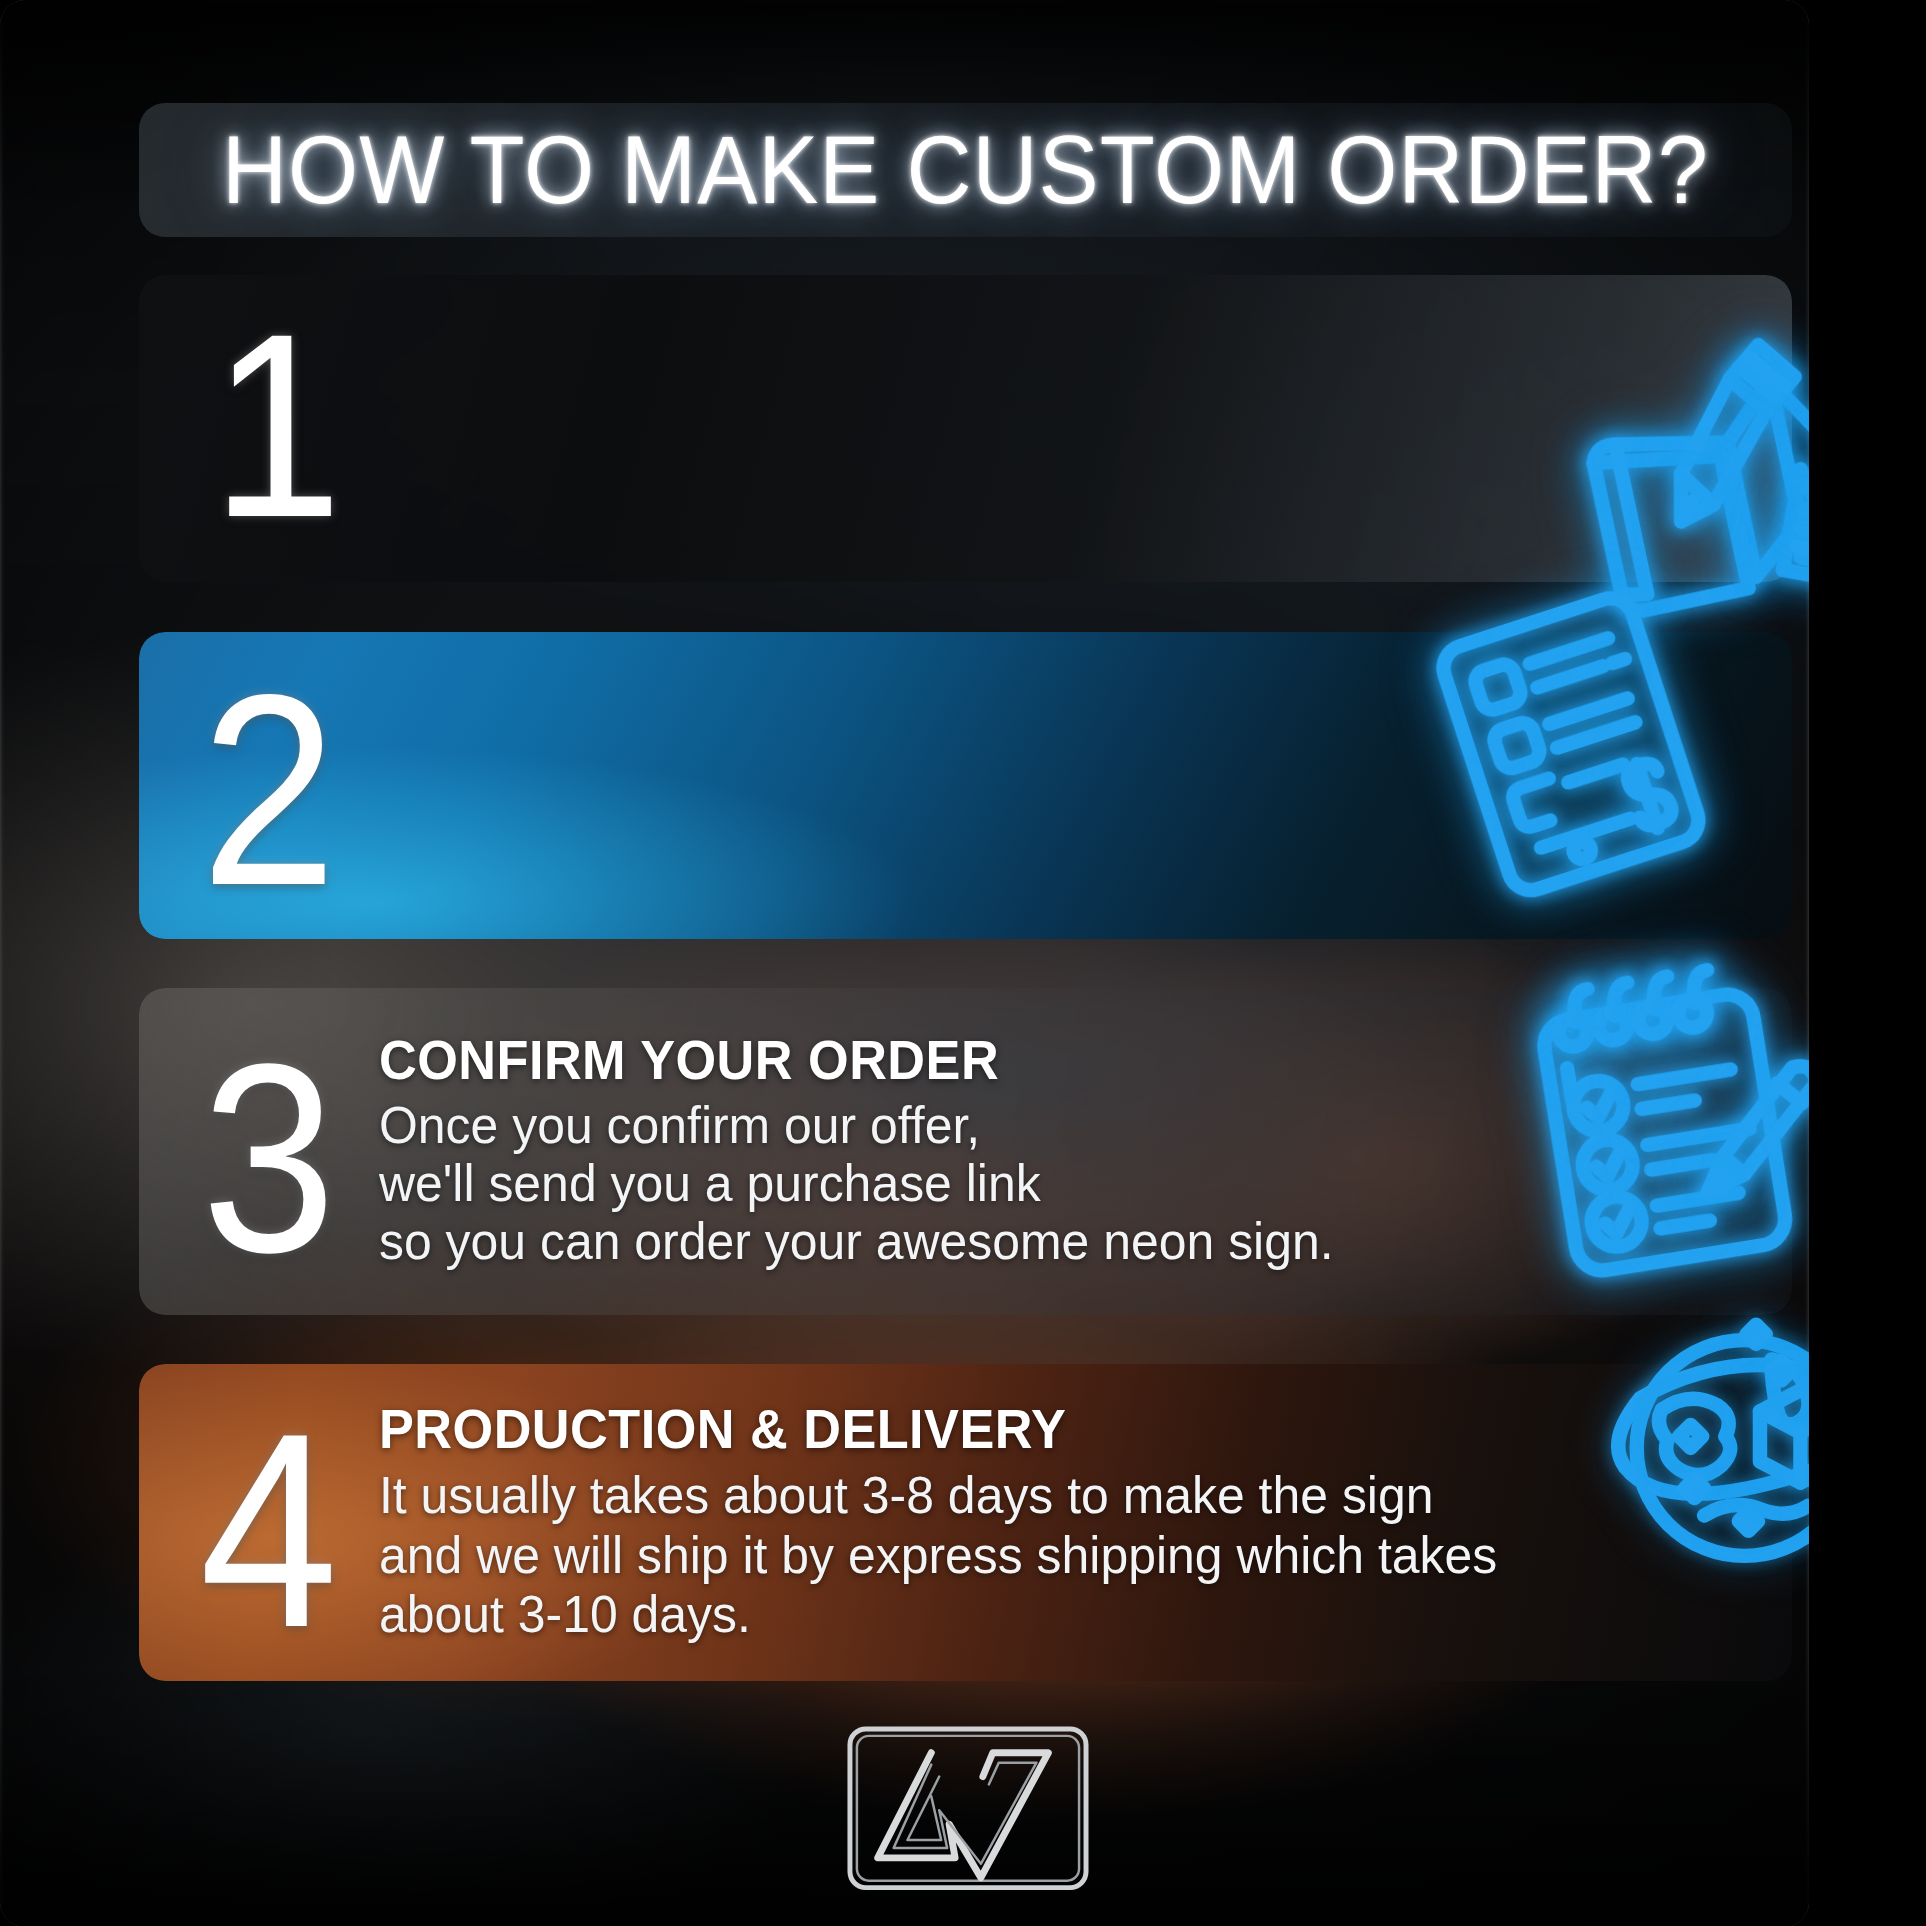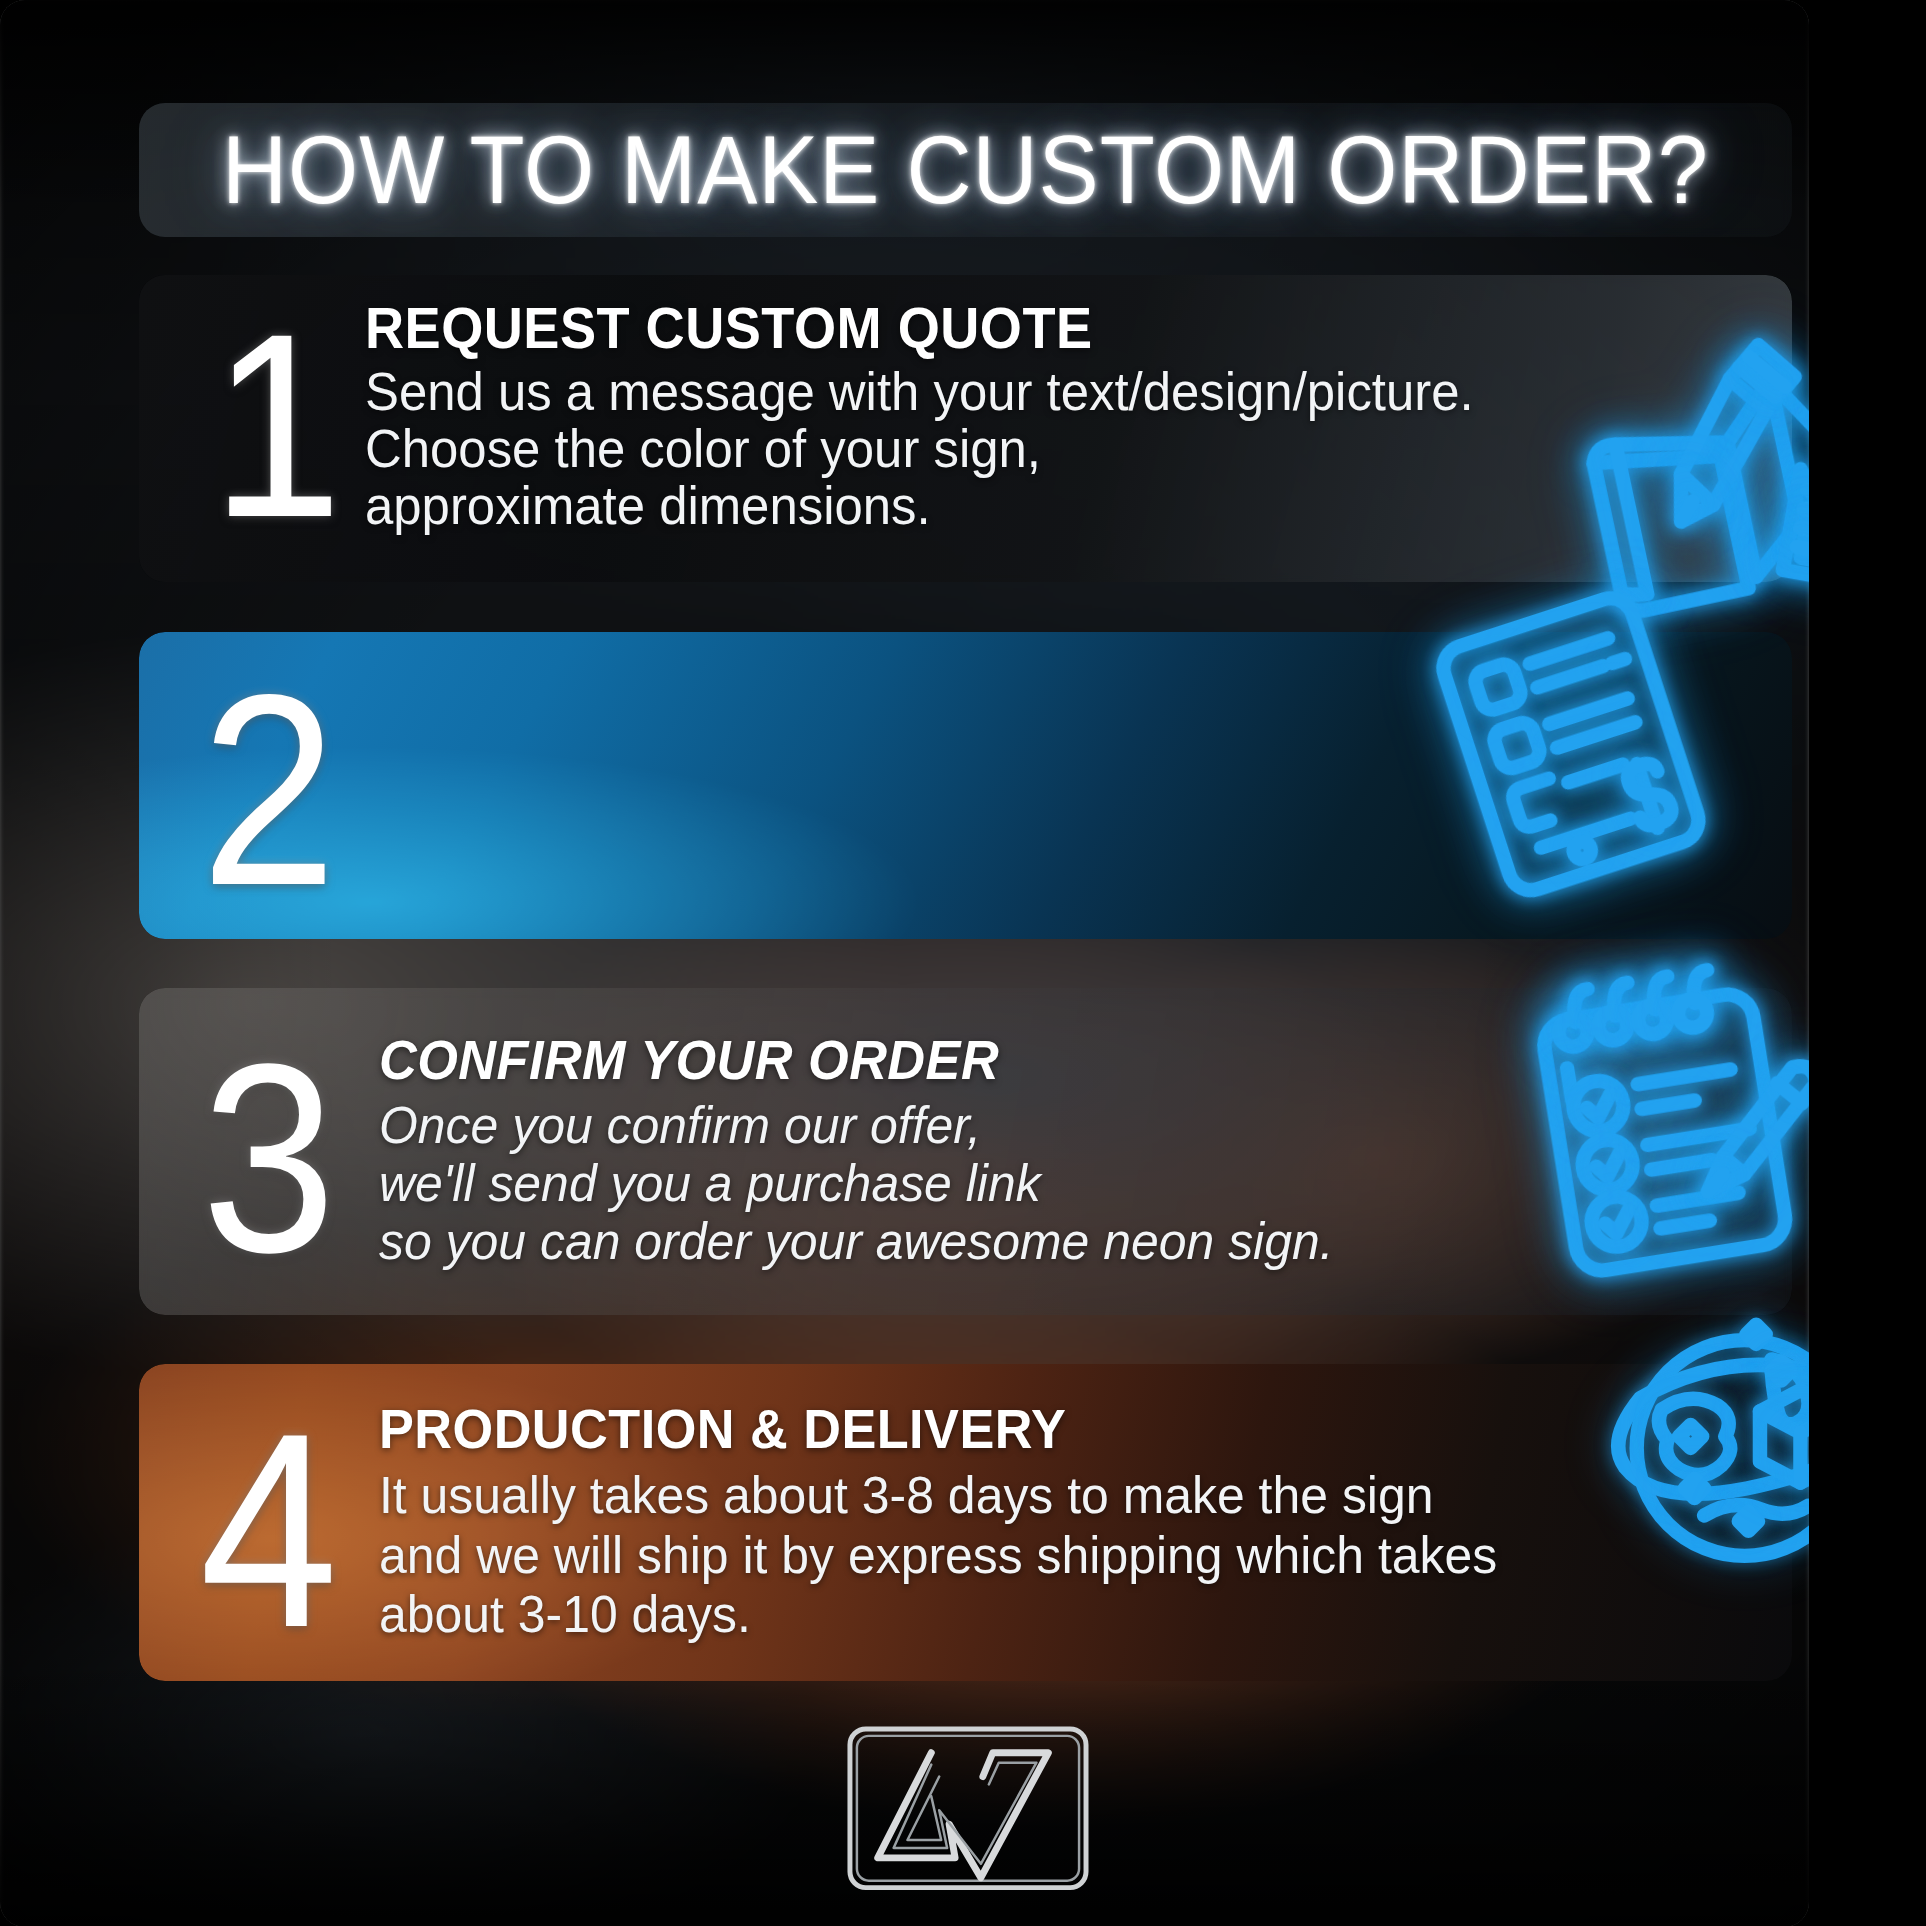--- a/index.html
+++ b/index.html
@@ -186,21 +186,21 @@
   .step1 .step-body{align-items:flex-start;padding-top:24px;}
 
   .step2 .step-num{font-size:272px;transform:translateY(4px) scaleX(.9);}
   .step2 .step-title{font-size:55px;margin-bottom:6px;}
   .step2 .step-desc{font-size:53px;line-height:1.12;}
   .step2 .step-txt{padding-left:22px;}
 
   .step3 .step-num{font-size:269px;transform:translateY(6px) scaleX(.9);}
   .step3 .step-title{font-size:55px;margin-bottom:6px;}
   .step3 .step-desc{font-size:52px;line-height:1.12;}
-  .step3 .step-txt{padding-left:18px;font-style:italic;}
+  .step3 .step-txt{padding-left:18px;}
 
   .step4 .step-num{font-size:277px;transform:translateY(8px) scaleX(.9);}
   .step4 .step-title{font-size:55px;margin-bottom:8px;}
   .step4 .step-desc{font-size:52px;line-height:1.14;}
   .step4 .step-txt{padding-left:18px;}
 
   
   .neon-icon{
     position:absolute;
     pointer-events:none;
@@ -242,28 +242,20 @@
 
     <div class="title-bar">
       <div class="title-text">HOW TO MAKE CUSTOM ORDER?</div>
     </div>
 
     <div class="step step1">
       <div class="step-inner">
         <div class="step-fill"></div>
         <div class="step-body">
           <div class="step-num">1</div>
-          <div class="step-txt">
-            <div class="step-title">REQUEST CUSTOM QUOTE</div>
-            <div class="step-desc">
-              <div>Send us a message with your text/design/picture.</div>
-              <div>Choose the color of your sign,</div>
-              <div>approximate dimensions.</div>
-            </div>
-          </div>
         </div>
       </div>
     </div>
 
     <div class="step step2">
       <div class="step-inner">
         <div class="step-fill"></div>
         <div class="step-glow"></div>
         <div class="step-body">
           <div class="step-num">2</div>

